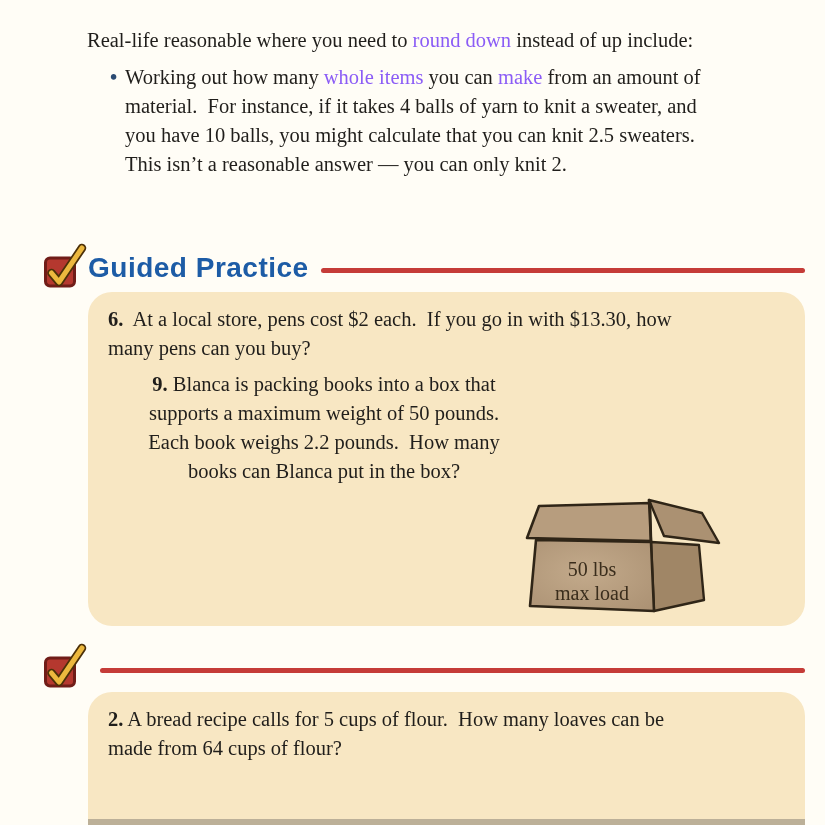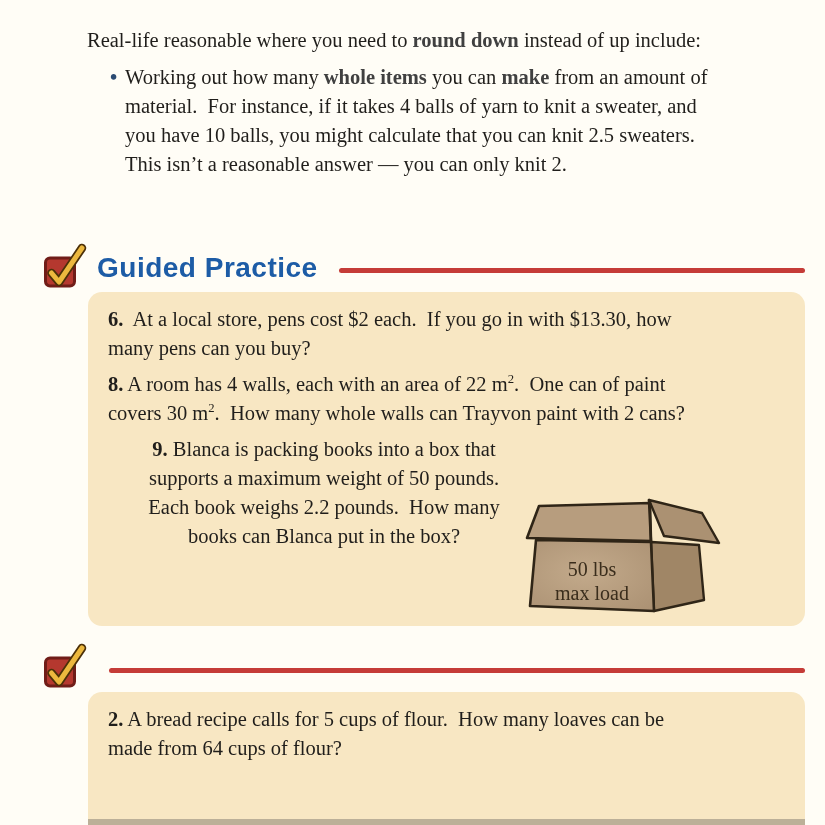--- a/index.html
+++ b/index.html
@@ -14,42 +14,42 @@
     position:absolute;left:87px;top:26px;width:712px;
     font-size:20.5px;line-height:29px;
   }
   .intro p{margin:0;white-space:pre-wrap;}
   .intro ul{margin:8px;padding:0 0 0 30px;list-style:none;}
   .intro li{position:relative;white-space:pre-wrap;}
   .intro li::before{
     content:"\2022";position:absolute;left:-15px;top:0;
     color:#2b4a72;font-weight:bold;
   }
-  .rich-b{font-weight:bold;color:#404040;}
+  .rich-b{font-weight:normal;color:#8b5cf6;}
   sup.rich-sup{font-size:0.62em;line-height:0;}
   .rich-num{font-weight:bold;}
   
   .section-header{
     position:absolute;left:42px;width:763px;height:46px;
-    display:flex;align-items:center;gap:9px;
+    display:flex;align-items:center;
   }
   .section-header h2{
     margin:0;font-family:"Liberation Sans", sans-serif;font-weight:bold;
     font-size:28px;letter-spacing:0.5px;color:#1d5ca6;white-space:nowrap;
   }
   .section-header .rule{
     flex:1;height:5px;border-radius:3px;background:#c53c38;margin-left:12px;margin-top:4px;
   }
   .check-icon{width:46px;height:48px;flex:0 0 auto;margin-top:-6px;}
   #header-guided{top:245px;}
   #header-independent{top:645px;}
   
   .panel{
     position:absolute;left:88px;width:717px;
-    background:#f8e7c3;border-radius:14px;
+    background:#f8e7c3;border-radius:24px;
     padding:13px 20px 0 20px;box-sizing:border-box;
   }
   #panel-guided{top:292px;height:334px;}
   #panel-independent{top:692px;height:145px;border-bottom-left-radius:0;border-bottom-right-radius:0;}
   .problem{
     margin:0 0 7px 0;font-size:20.5px;line-height:29px;white-space:pre-wrap;
   }
   .problem.narrow{width:432px;text-align:center;}
   
   .box-illo{position:absolute;left:424px;top:198px;width:218px;height:132px;}
@@ -78,22 +78,20 @@
     <path d="M 9.5 32 L 17 41 L 40 7" fill="none" stroke="#4c3008" stroke-width="8.5" stroke-linecap="round" stroke-linejoin="round"></path>
     <path d="M 9.5 32 L 17 41 L 40 7" fill="none" stroke="#ecb83e" stroke-width="5" stroke-linecap="round" stroke-linejoin="round"></path>
   </svg>
   <h2>Guided Practice</h2>
   <div class="rule"></div>
 </div>
 
 <div class="panel" id="panel-guided">
   <p class="problem"><span class="rich-num">6.</span><span>  At a local store, pens cost $2 each.  If you go in with $13.30, how
 many pens can you buy?</span></p>
-  <p class="problem"><span class="rich-num">8.</span><span> A room has 4 walls, each with an area of 22 m</span><sup class="rich-sup">2</sup><span>.  One can of paint
-covers 30 m</span><sup class="rich-sup">2</sup><span>.  How many whole walls can Trayvon paint with 2 cans?</span></p>
   <p class="problem narrow"><span class="rich-num">9.</span><span> Blanca is packing books into a box that
 supports a maximum weight of 50 pounds.
 Each book weighs 2.2 pounds.  How many
 books can Blanca put in the box?</span></p>
 
   <svg class="box-illo" viewBox="0 0 218 132" aria-hidden="true">
     <defs>
       <radialGradient id="frontGrad" cx="0.45" cy="0.45" r="0.75">
         <stop offset="0" stop-color="#c3aa8b"></stop>
         <stop offset="1" stop-color="#ab9173"></stop>

